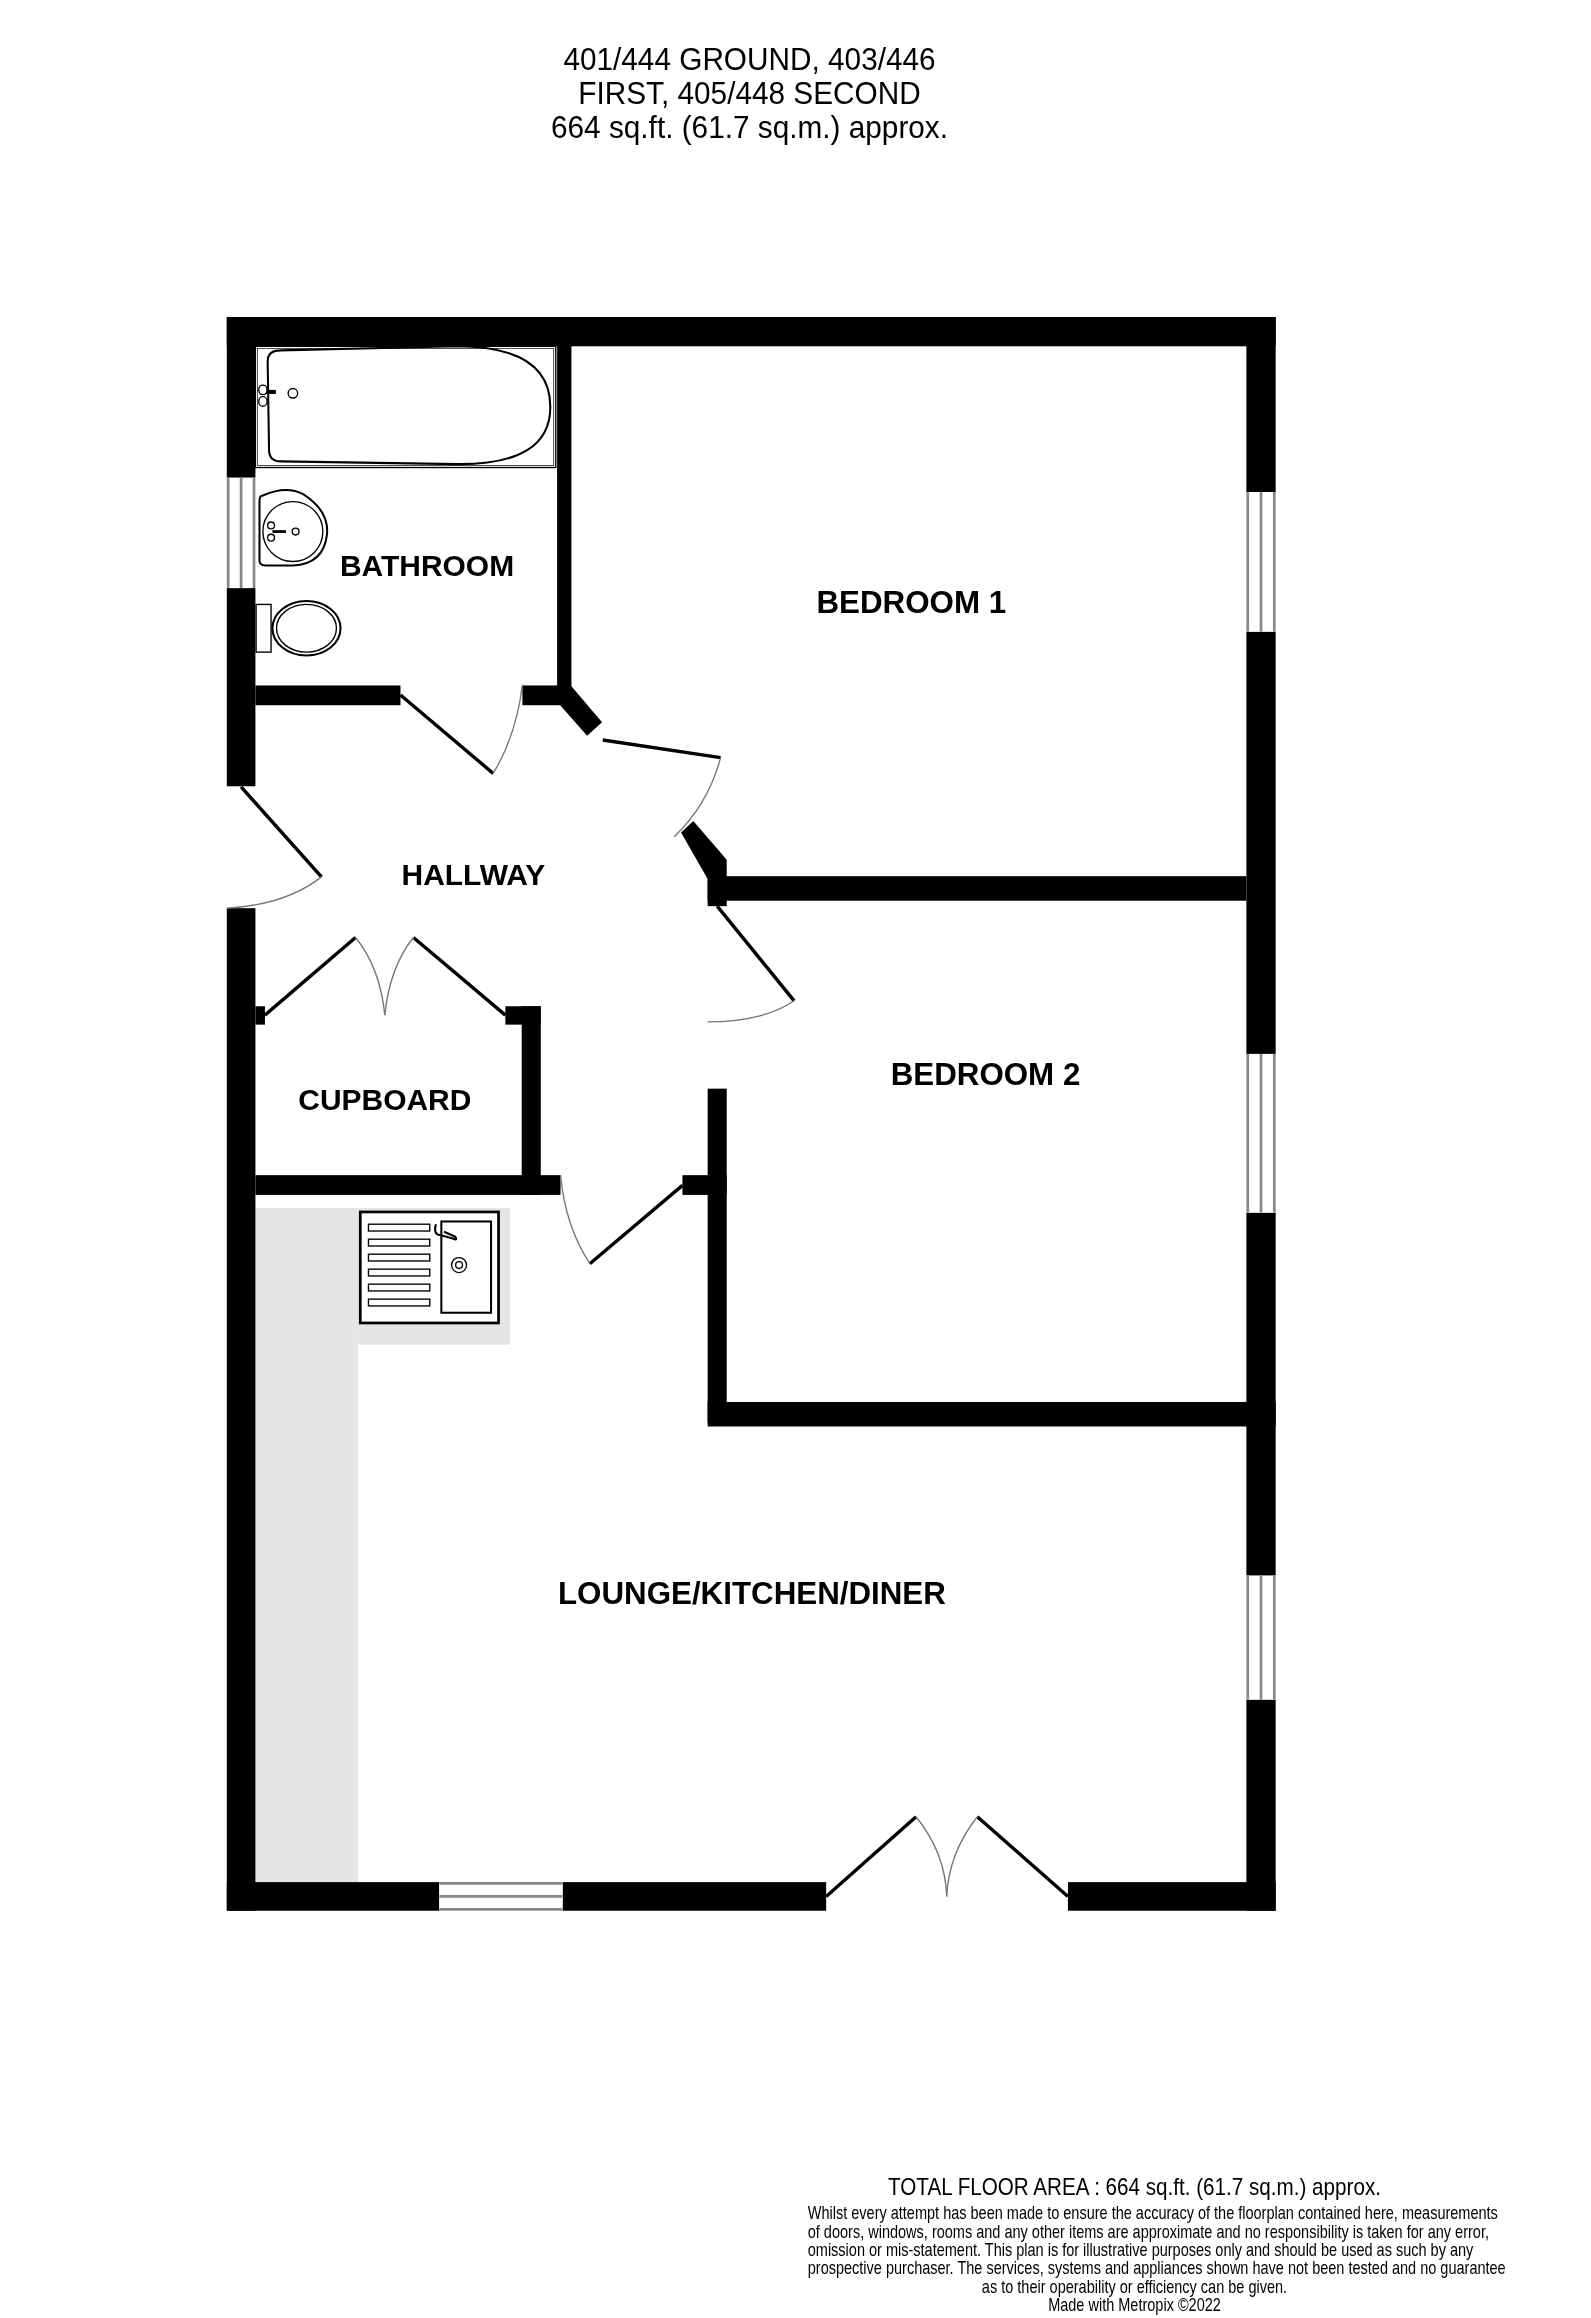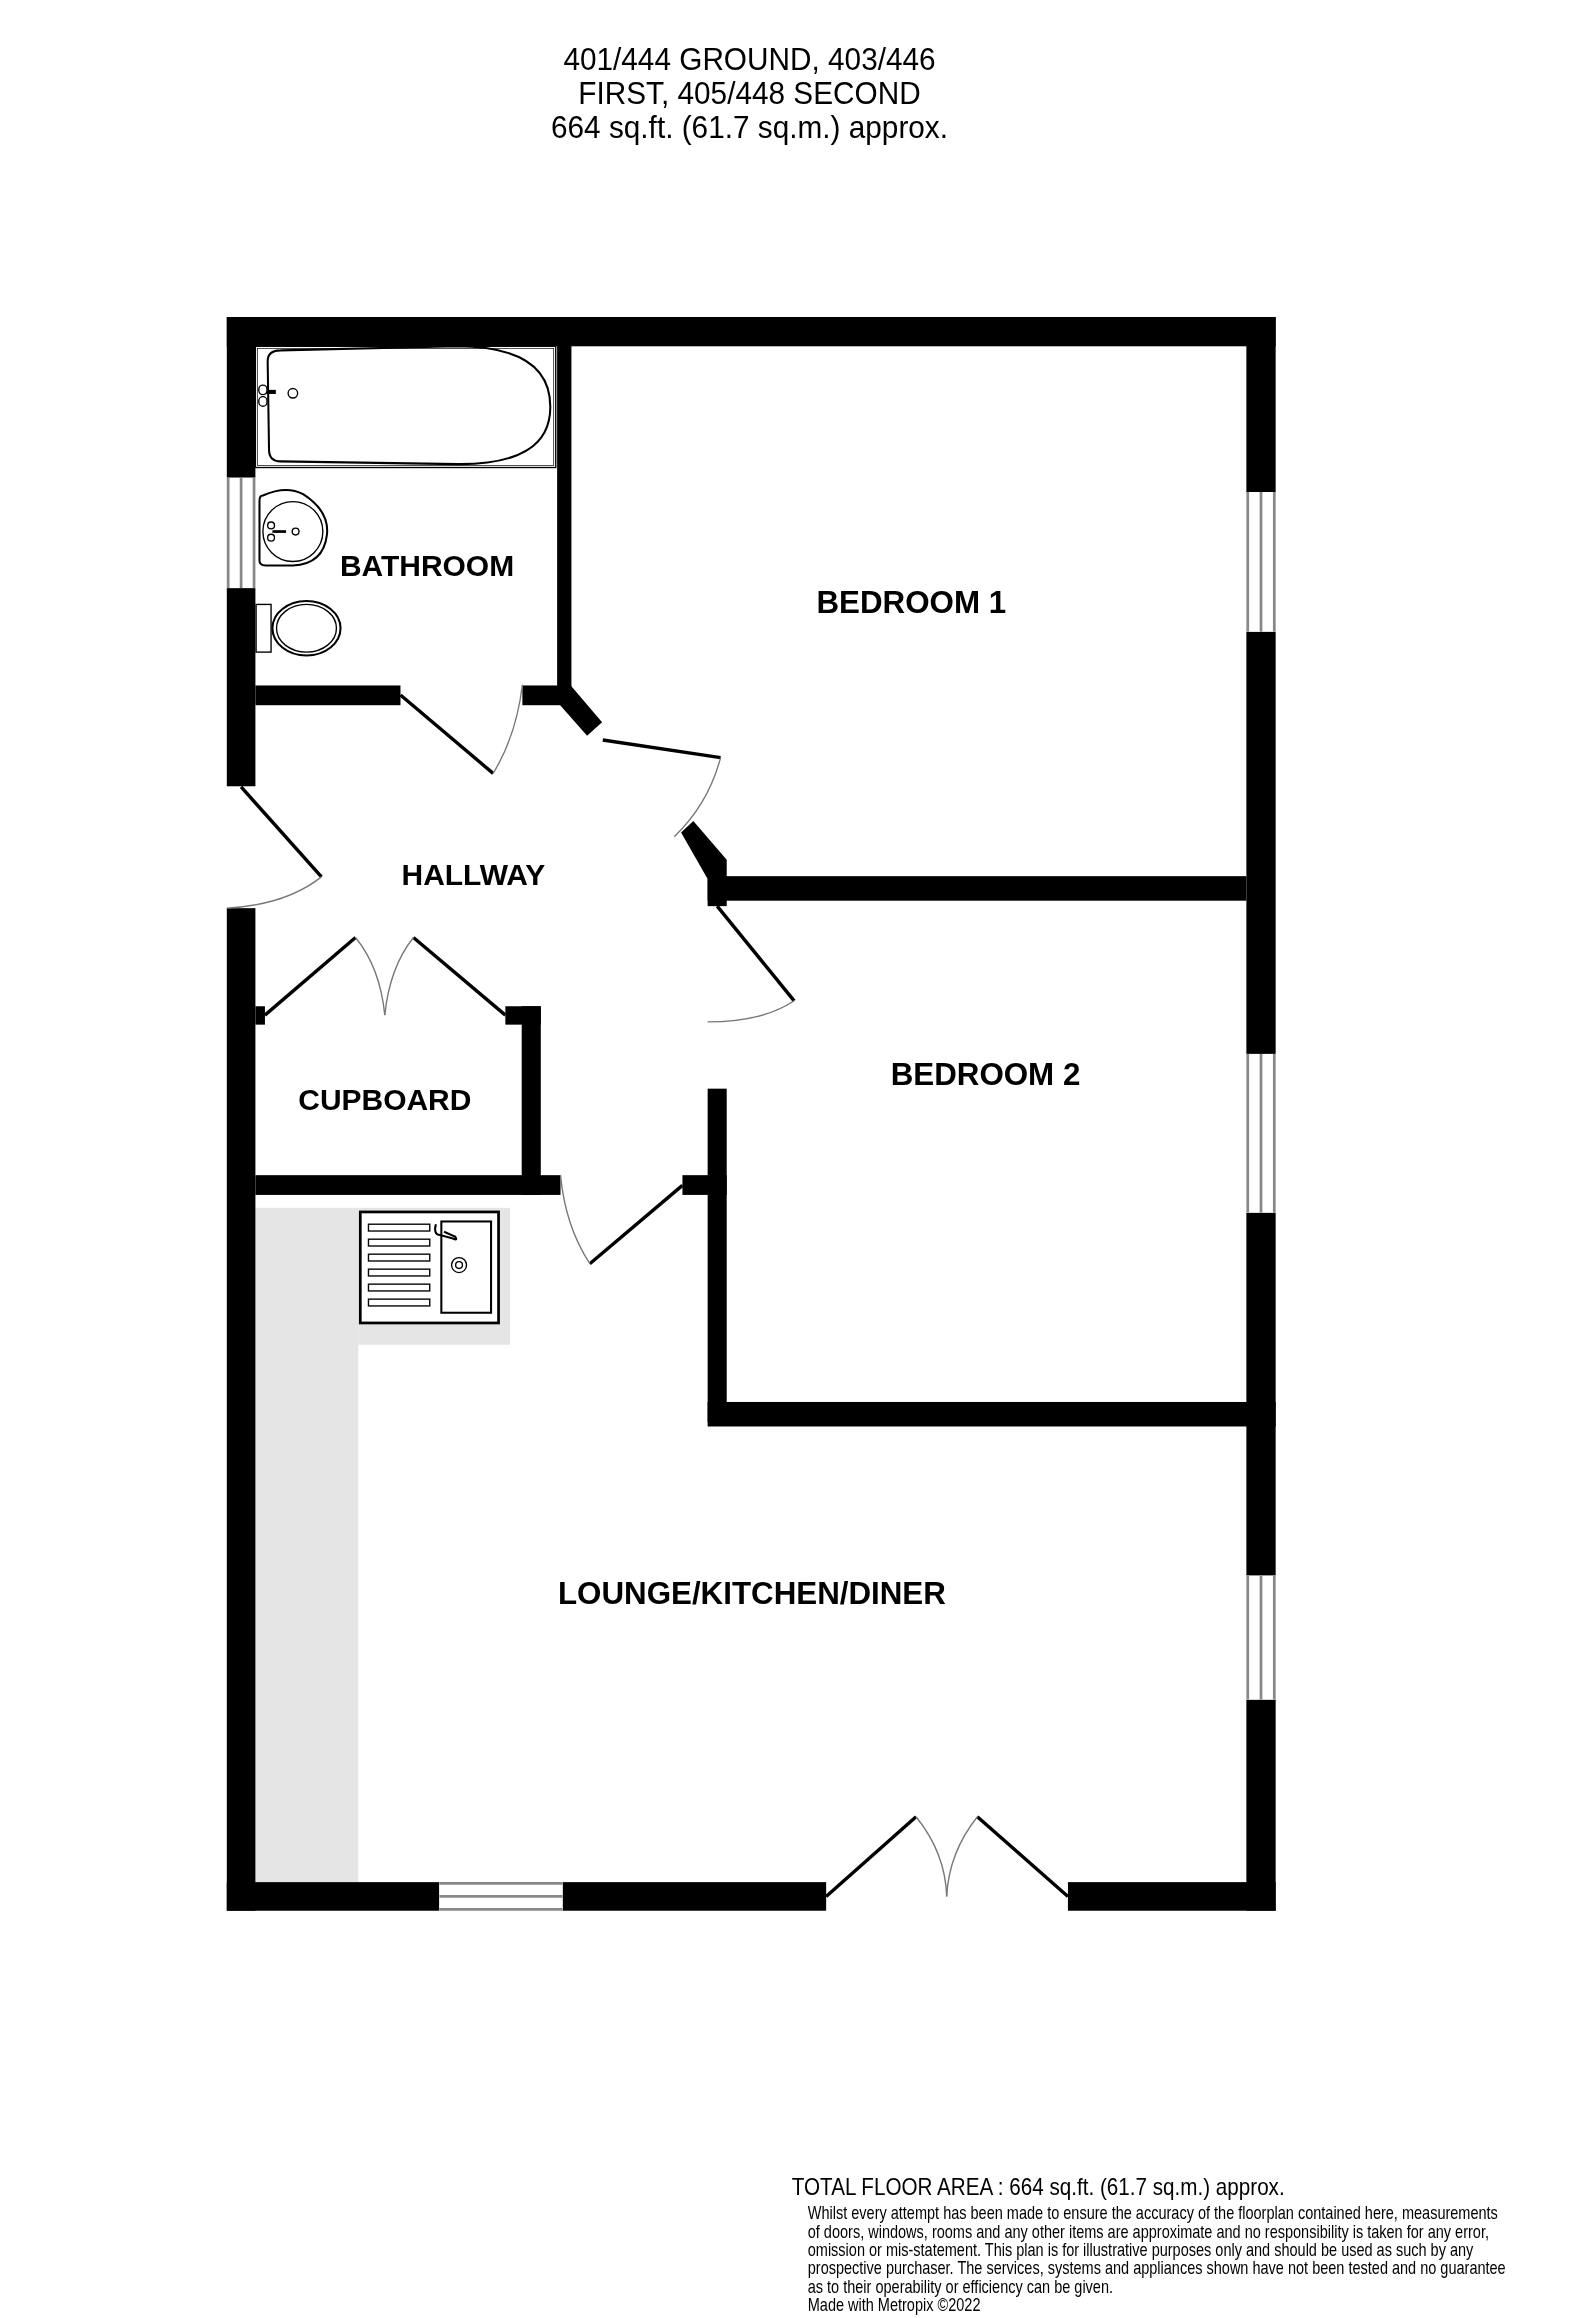--- a/index.html
+++ b/index.html
@@ -1,21 +1,21 @@
 <!DOCTYPE html>
 <html style="font-size:11px"><head>
 <meta charset="utf-8">
 <style>
   html, body { margin: 0; padding: 0; background: #ffffff; }
   body { width: 1591px; height: 2319px; position: relative; overflow: hidden; font-family: "Liberation Sans", sans-serif; color: #000; }
   #header { position: absolute; left: 409px; top: 42px; width: 681px; text-align: center; font-family: "Liberation Sans", sans-serif; font-size: 32px; line-height: 34px; transform: scaleX(0.93); transform-origin: center top; }
   #header div { white-space: nowrap; }
   #plan { position: absolute; left: 0; top: 0; }
   .room-label { font-family: "Liberation Sans", sans-serif; font-weight: bold; fill: #000; }
-  #footer { position: absolute; left: 736px; top: 2173px; width: 797px; text-align: left; }
+  #footer { position: absolute; left: 736px; top: 2173px; width: 797px; text-align: center; }
   #footer .total { font-size: 24px; line-height: 27px; transform: scaleX(0.86); transform-origin: center top; white-space: nowrap; }
   #footer .disc { font-size: 17.7px; line-height: 18.4px; transform: scaleX(0.82); transform-origin: center top; margin-top: 4.1px; }
   #footer .disc div, #footer .made { white-space: nowrap; }
   #footer .made { font-size: 17.7px; line-height: 18.4px; transform: scaleX(0.82); transform-origin: center top; }
 </style>
 </head>
 <body>
 
 <div id="header">
   <div>401/444 GROUND, 403/446</div>

